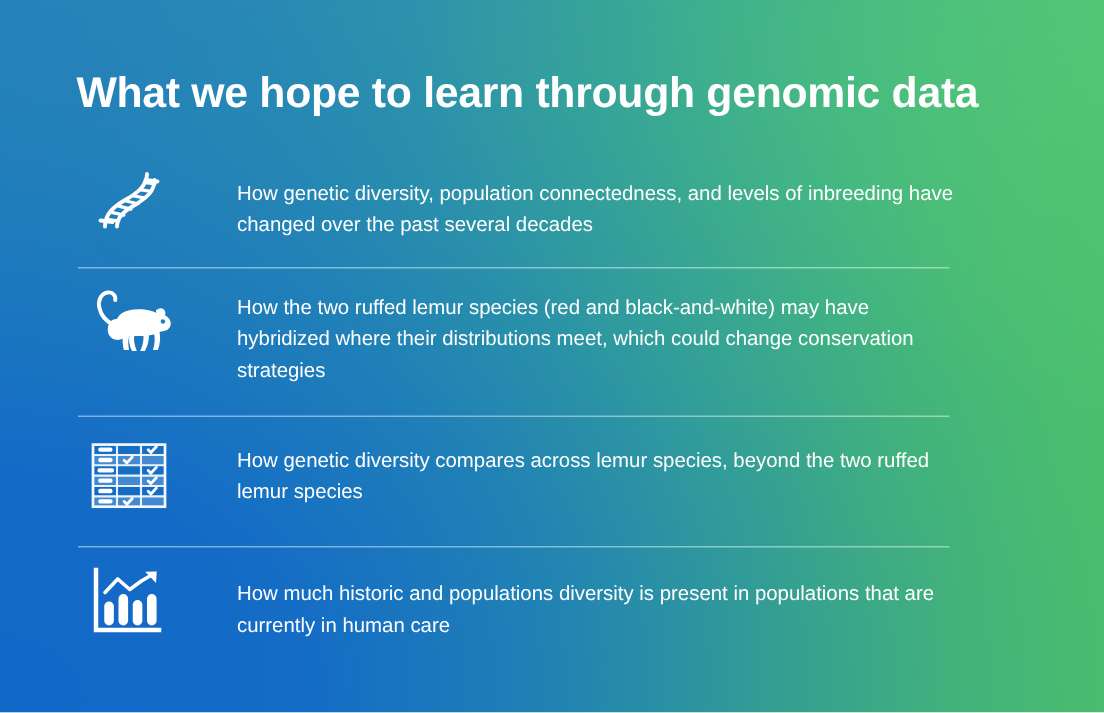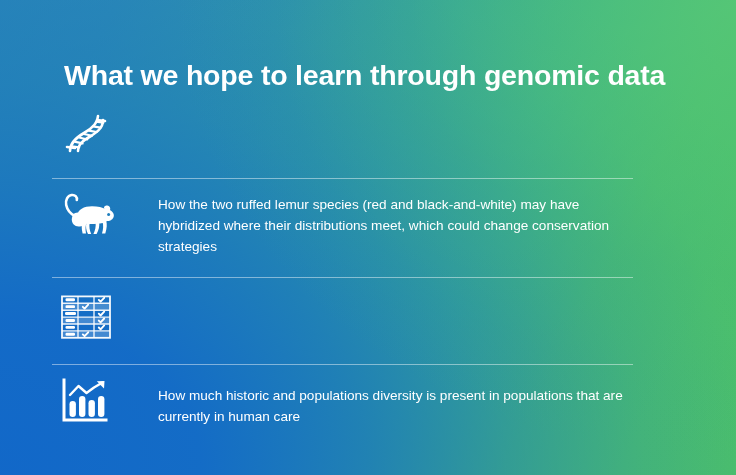--- a/index.html
+++ b/index.html
@@ -59,21 +59,21 @@
   }
   .content {
     position: relative;
     z-index: 2;
     padding: 0;
   }
   h1.title {
     position: absolute;
     left: 51px;
     top: 46px;
-    margin: 13px;
+    margin: 0;
     font-size: 28.5px;
     line-height: 1.18;
     font-weight: bold;
     color: #ffffff;
     letter-spacing: -0.2px;
     white-space: nowrap;
   }
   .rows {
     position: absolute;
     left: 51px;
@@ -145,20 +145,21 @@
                 <path d="M17.4 35.6 L 25.6 37.4"></path>
                 <path d="M22.1 31.4 L 30.3 33.4"></path>
                 <path d="M27.0 28.0 L 35.0 29.8"></path>
                 <path d="M31.9 24.6 L 39.6 26.0"></path>
                 <path d="M36.0 20.4 L 43.6 21.6"></path>
                 <path d="M39.2 15.6 L 46.4 16.6"></path>
               </g>
             </svg>
           </span>
         </div>
+        <div class="text-cell">How genetic diversity, population connectedness, and levels of inbreeding have changed over the past several decades</div>
       </div>
 
       <div class="divider"></div>
 
       <div class="row row-2">
         <div class="icon-cell">
           <span class="icon">
             <svg width="62" height="58" viewBox="0 0 62 58" aria-hidden="true">
               <g fill="#ffffff">
 
@@ -242,20 +243,21 @@
                 <path d="M41.8 11.9 l1.8 1.8 l3.6 -3.9"></path>
                 <path d="M25.8 18.8 l1.8 1.8 l3.6 -3.9"></path>
                 <path d="M41.8 25.7 l1.8 1.8 l3.6 -3.9"></path>
                 <path d="M41.8 32.6 l1.8 1.8 l3.6 -3.9"></path>
                 <path d="M41.8 39.5 l1.8 1.8 l3.6 -3.9"></path>
                 <path d="M25.8 46.4 l1.8 1.8 l3.6 -3.9"></path>
               </g>
             </svg>
           </span>
         </div>
+        <div class="text-cell">How genetic diversity compares across lemur species, beyond the two ruffed lemur species</div>
       </div>
 
       <div class="divider"></div>
 
       <div class="row row-4">
         <div class="icon-cell">
           <span class="icon">
             <svg width="56" height="54" viewBox="0 0 56 54" aria-hidden="true">
 
               <path d="M7 5 V45 H49" fill="none" stroke="#ffffff" stroke-width="3" stroke-linecap="square"></path>

